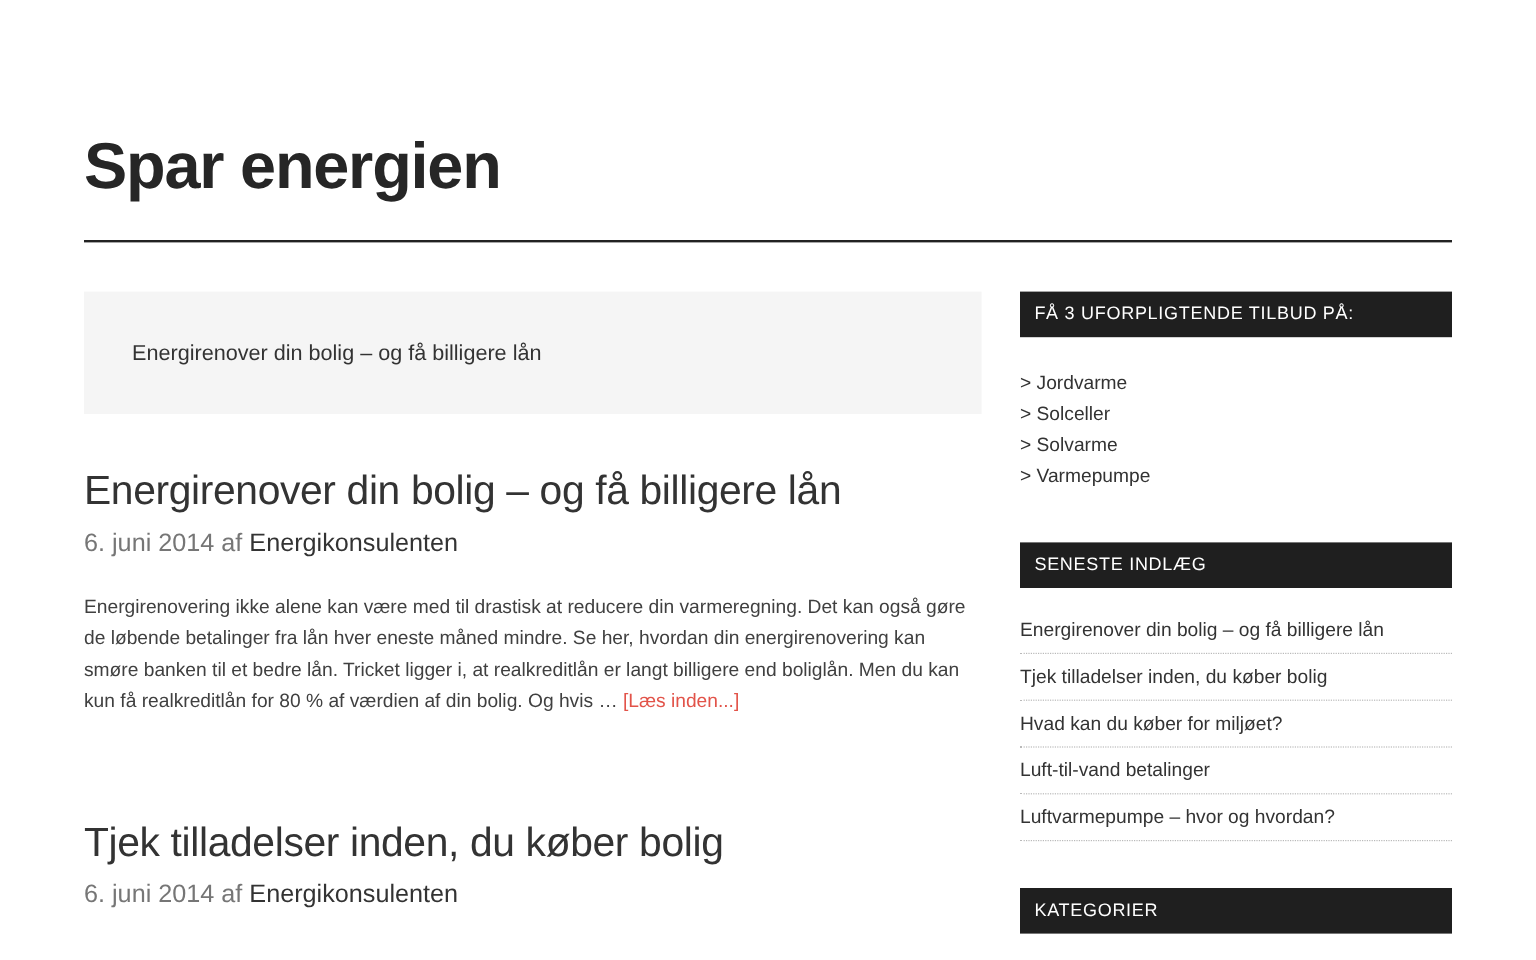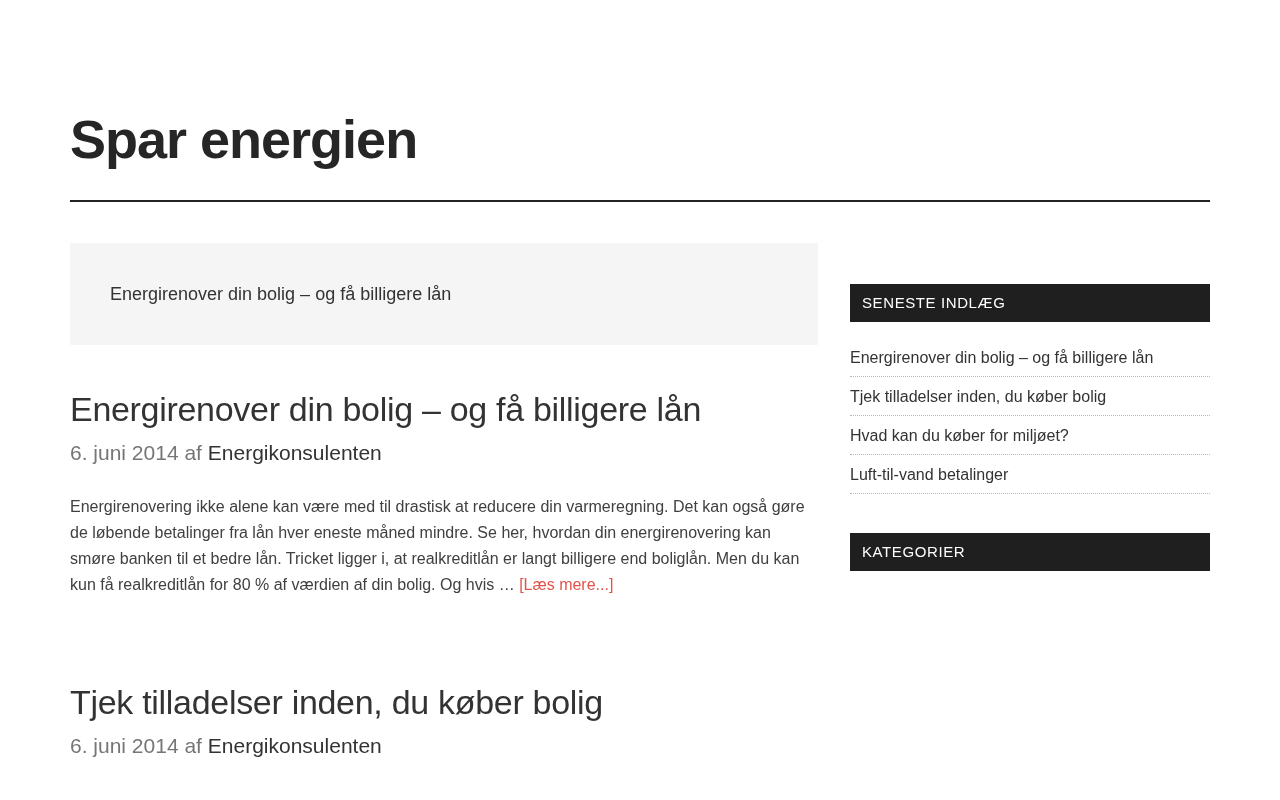--- a/index.html
+++ b/index.html
@@ -146,53 +146,73 @@
 
       <article class="post post-1">
         <h2 class="post-title">Energirenover din bolig – og få billigere lån</h2>
         <p class="post-meta">
           <span>6. juni 2014</span>
           <span>af</span>
           <a class="author-link">Energikonsulenten</a>
         </p>
         <p class="post-excerpt">
           <span>Energirenovering ikke alene kan være med til drastisk at reducere din varmeregning. Det kan også gøre de løbende betalinger fra lån hver eneste måned mindre. Se her, hvordan din energirenovering kan smøre banken til et bedre lån. Tricket ligger i, at realkreditlån er langt billigere end boliglån. Men du kan kun få realkreditlån for 80 % af værdien af din bolig. Og hvis …</span>
-          <a class="read-more">[Læs mere...]</a>
+          <a class="read-more">[Læs inden...]</a>
         </p>
       </article>
 
       <article class="post post-2">
         <h2 class="post-title">Tjek tilladelser inden, du køber bolig</h2>
         <p class="post-meta">
           <span>6. juni 2014</span>
           <span>af</span>
           <a class="author-link">Energikonsulenten</a>
         </p>
       </article>
 
     </main>
 
     <aside class="sidebar">
 
+      <section class="widget widget-offers">
+        <div class="widget-header">FÅ 3 UFORPLIGTENDE TILBUD PÅ:</div>
+        <ul class="offers-list">
+          <li>
+            <a>&gt; Jordvarme</a>
+          </li>
+          <li>
+            <a>&gt; Solceller</a>
+          </li>
+          <li>
+            <a>&gt; Solvarme</a>
+          </li>
+          <li>
+            <a>&gt; Varmepumpe</a>
+          </li>
+        </ul>
+      </section>
 
       <section class="widget widget-recent">
         <div class="widget-header">SENESTE INDLÆG</div>
         <ul class="recent-list">
           <li>
             <a>Energirenover din bolig – og få billigere lån</a>
           </li>
           <li>
             <a>Tjek tilladelser inden, du køber bolig</a>
           </li>
           <li>
             <a>Hvad kan du køber for miljøet?</a>
           </li>
           <li>
             <a>Luft-til-vand betalinger</a>
           </li>
+          <li>
+            <a>Luftvarmepumpe – hvor og hvordan?</a>
+          </li>
         </ul>
       </section>
 
       <section class="widget widget-categories">
         <div class="widget-header">KATEGORIER</div>
       </section>
 
     </aside>
 
   </div>

